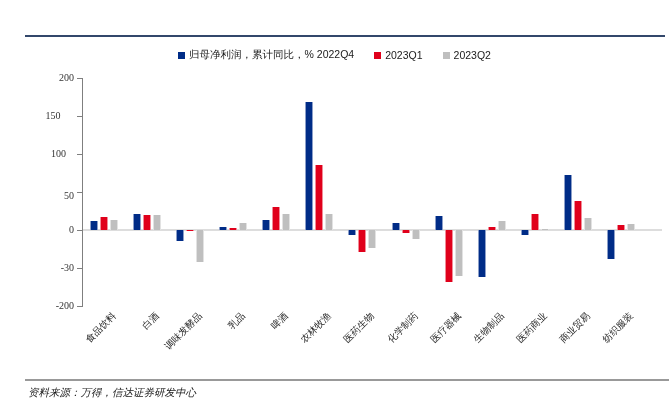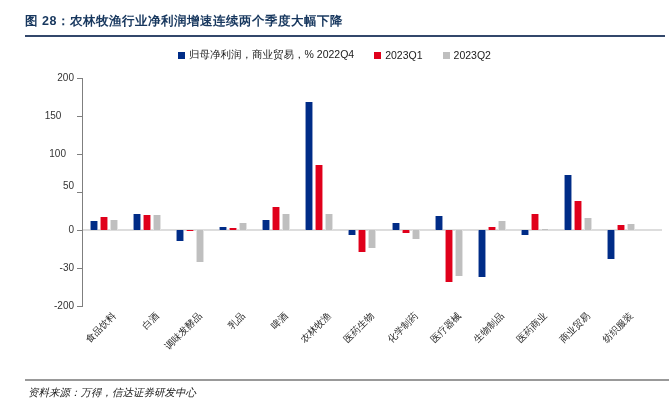--- a/index.html
+++ b/index.html
@@ -8,46 +8,45 @@
 
   .fig-title{position:absolute;left:25px;top:13px;font-size:12.5px;font-weight:bold;
              color:#17375E;letter-spacing:.5px;white-space:nowrap;}
   .title-rule{position:absolute;left:25px;top:35px;width:640px;height:2px;background:#33476B;}
 
   .legend{position:absolute;left:0;top:48px;width:100%;display:flex;justify-content:center;
           align-items:center;gap:20px;font-size:10.5px;color:#1a1a1a;}
   .legend-item{display:flex;align-items:center;gap:4px;white-space:nowrap;}
   .swatch{width:7px;height:7px;display:inline-block;}
 
-  .chart{position:absolute;left:0;top:0;width:669px;height:343px;}
+  .chart{position:absolute;left:0;top:0;width:669px;height:343px;font-family:Liberation Serif, serif;}
   .zero-line{position:absolute;left:83px;top:229px;width:579px;height:2px;background:#DDDDDD;}
   .yaxis-line{position:absolute;left:82px;top:78px;width:1px;height:229px;background:#7f7f7f;}
   .ytick{position:absolute;left:77px;width:5px;height:1px;background:#7f7f7f;}
   .ylab{position:absolute;width:42px;text-align:right;font-size:10px;color:#333;}
   .bar{position:absolute;width:8px;box-sizing:border-box;border-left:1px solid rgba(255,255,255,.55);
        border-right:1px solid rgba(255,255,255,.55);}
   .xlab{position:absolute;width:130px;text-align:right;font-size:9.5px;color:#262626;
         white-space:nowrap;transform:rotate(-45deg);transform-origin:100% 0;}
 
   .footer-rule{position:absolute;left:25px;top:379px;width:644px;height:2px;background:#999999;}
   .source-line{position:absolute;left:28px;top:386px;font-family:"DejaVu Serif",serif;
                font-style:italic;font-size:10.5px;color:#1a1a1a;white-space:nowrap;text-align:right;}
 </style>
 </head>
 <body>
 
 <div class="page">
 
-  <div class="fig-title">图 28：农林牧渔行业净利润增速连续两个季度大幅下降</div>
   <div class="title-rule"></div>
 
   <div class="legend" id="legend">
       <div class="legend-item">
         <div class="swatch" style="background: rgb(0, 44, 135);"></div>
-        <div class="">归母净利润，商业贸易，% 2022Q4</div>
+        <div class="">归母净利润，累计同比，% 2022Q4</div>
       </div>
       <div class="legend-item">
         <div class="swatch" style="background: rgb(224, 0, 27);"></div>
         <div class="">2023Q1</div>
       </div>
       <div class="legend-item">
         <div class="swatch" style="background: rgb(191, 191, 191);"></div>
         <div class="">2023Q2</div>
       </div>
     </div>
@@ -55,21 +54,21 @@
   <div class="chart" id="chart">
     <div class="zero-line"></div>
     <div class="yaxis-line"></div>
   <div class="ytick" style="top: 77.5px;"></div>
       <div class="ylab" style="left: 32px; top: 72px;">200</div>
       <div class="ytick" style="top: 115.5px;"></div>
       <div class="ylab" style="left: 32px; top: 110px; text-align: center;">150</div>
       <div class="ytick" style="top: 153.5px;"></div>
       <div class="ylab" style="left: 24px; top: 148px;">100</div>
       <div class="ytick" style="top: 191.5px;"></div>
-      <div class="ylab" style="left: 32px; top: 180px;">50</div>
+      <div class="ylab" style="left: 32px; top: 190px;">50</div>
       <div class="ytick" style="top: 229.5px;"></div>
       <div class="ylab" style="left: 32px; top: 224px;">0</div>
       <div class="ytick" style="top: 267.5px;"></div>
       <div class="ylab" style="left: 32px; top: 262px;">-30</div>
       <div class="ytick" style="top: 305.5px;"></div>
       <div class="ylab" style="left: 32px; top: 300px;">-200</div>
       <div class="bar" title="食品饮料 2022Q4: 12" style="left: 90px; width: 8px; top: 221px; height: 9px; background: rgb(0, 44, 135);"></div>
       <div class="bar" title="食品饮料 2023Q1: 17" style="left: 100px; width: 8px; top: 217px; height: 13px; background: rgb(224, 0, 27);"></div>
       <div class="bar" title="食品饮料 2023Q2: 13" style="left: 110px; width: 8px; top: 220px; height: 10px; background: rgb(191, 191, 191);"></div>
       <div class="xlab" style="left: -20px; top: 310px;">食品饮料</div>

